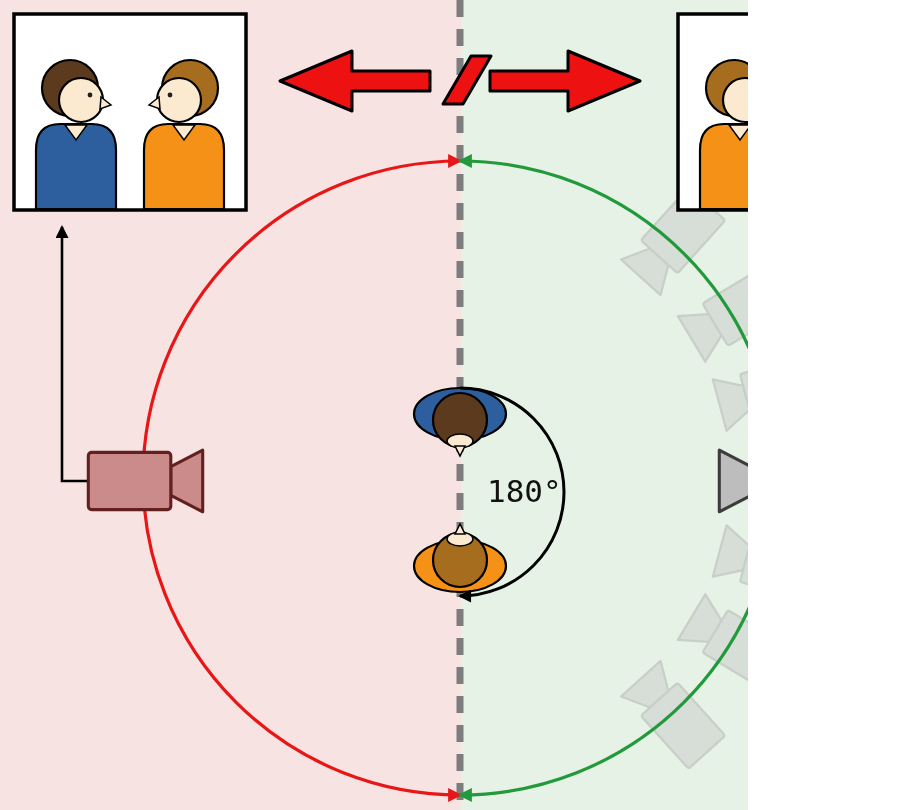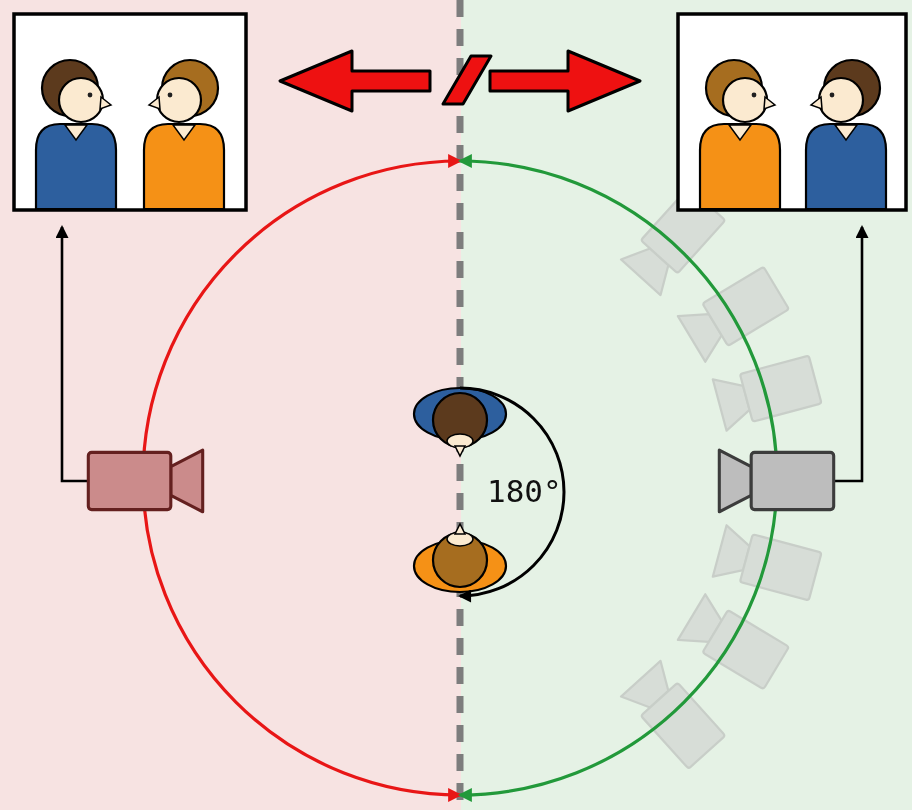--- a/index.html
+++ b/index.html
@@ -1,16 +1,16 @@
 <!DOCTYPE html>
 <html style="--bg_left: #f7e3e2; --bg_right: #e5f2e5; --axis_gray: #7d7d7d; --arc_red: #e81616; --arc_green: #22993a; --arrow_red: #ee1111; --outline_black: #000000; --camera_left_fill: #cb8b8b; --camera_left_stroke: #64201f; --camera_right_fill: #bdbdbd; --camera_right_stroke: #3c3c3c; --ghost_fill: #cdcdcd; --ghost_stroke: #b2b2b2; --shirt_blue: #2d5f9e; --shirt_orange: #f59116; --hair_dark: #5c3a1d; --hair_light: #a66d1f; --skin: #fbead0; --frame_bg: #ffffff;"><head>
 <meta charset="utf-8">
 <style>
   html,body{margin:0;padding:0;background:#fff}
-  .stage{position:relative;width:912px;height:810px;overflow:hidden;font-family:"DejaVu Sans",sans-serif}
+  .stage{position:relative;width:748px;height:810px;overflow:hidden;font-family:"DejaVu Sans",sans-serif}
   svg{display:block}
 
   .bg-left{fill:var(--bg_left)}
   .bg-right{fill:var(--bg_right)}
   .axis{stroke:var(--axis_gray);stroke-width:7;stroke-dasharray:17 12;fill:none}
 
   .arc-red{fill:none;stroke:var(--arc_red);stroke-width:3.2}
   .arc-green{fill:none;stroke:var(--arc_green);stroke-width:3.2}
   #mred path{fill:var(--arc_red)}
   #mgreen path{fill:var(--arc_green)}

